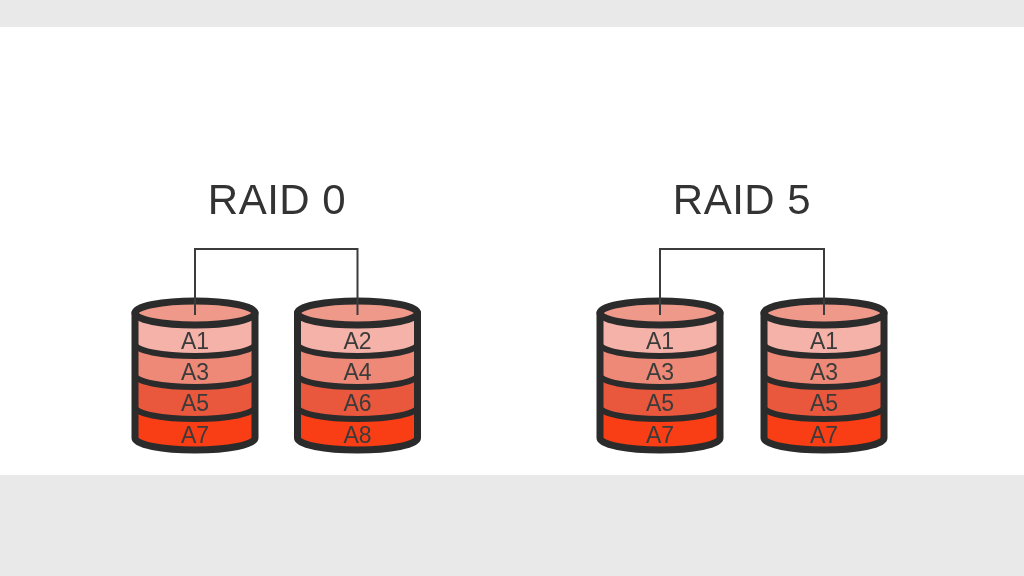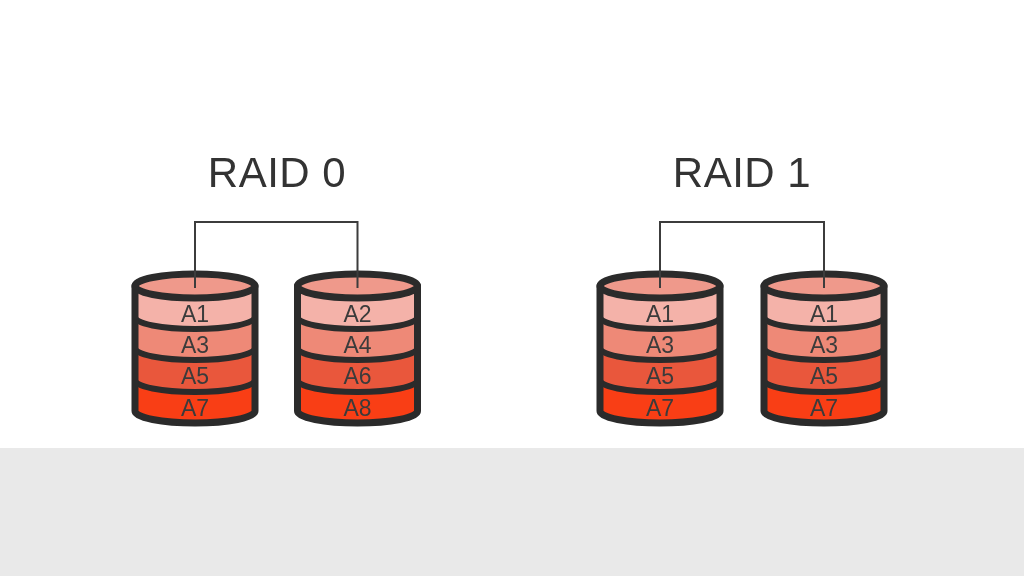--- a/index.html
+++ b/index.html
@@ -2,20 +2,21 @@
 <html><head>
 <meta charset="utf-8">
 <style>
   html,body{margin:0;padding:0;background:#e9e9e9;}
   #canvas{
     position:relative;
     width:1024px;height:448px;
     background:#ffffff;
     overflow:hidden;
     font-family:"Liberation Sans", sans-serif;
+    margin-top:27px;
   }
   #diagram-svg{position:absolute;left:0;top:0;}
   .raid-title{
     position:absolute;
     top:152px;
     transform:translateX(-50%);
     font-size:42px;
     line-height:42px;
     letter-spacing:0.5px;
     color:#333333;
@@ -23,21 +24,21 @@
     user-select:none;
   }
   #raid0-title{left:277px;}
   #raid1-title{left:742px;}
 </style>
 </head>
 <body>
 
 <div id="canvas" style="background: rgb(255, 255, 255);">
   <div class="raid-title" id="raid0-title">RAID 0</div>
-  <div class="raid-title" id="raid1-title">RAID 1</div>
+  <div class="raid-title" id="raid1-title">RAID 5</div>
   <svg id="diagram-svg" width="1024" height="576" viewBox="0 0 1024 576">
       <path d="M 135 286 L 135 317 A 60 12 0 0 0 255 317 L 255 286 A 60 12 0 0 1 135 286 Z" fill="#f4b2a9"></path>
       <path d="M 135 317 L 135 348 A 60 12 0 0 0 255 348 L 255 317 A 60 12 0 0 1 135 317 Z" fill="#ee8977"></path>
       <path d="M 135 348 L 135 380 A 60 12 0 0 0 255 380 L 255 348 A 60 12 0 0 1 135 348 Z" fill="#e9573c"></path>
       <path d="M 135 380 L 135 411 A 60 12 0 0 0 255 411 L 255 380 A 60 12 0 0 1 135 380 Z" fill="#f93e15"></path>
       <ellipse cx="195" cy="286" rx="60" ry="12" fill="#ef998b" stroke="#2b2b2b" stroke-width="7"></ellipse>
       <path d="M 135 317 A 60 12 0 0 0 255 317" fill="none" stroke="#2b2b2b" stroke-width="6"></path>
       <path d="M 135 348 A 60 12 0 0 0 255 348" fill="none" stroke="#2b2b2b" stroke-width="6"></path>
       <path d="M 135 380 A 60 12 0 0 0 255 380" fill="none" stroke="#2b2b2b" stroke-width="6"></path>
       <path d="M 135 286 L 135 411 A 60 12 0 0 0 255 411 L 255 286" fill="none" stroke="#2b2b2b" stroke-width="7" stroke-linecap="round"></path>

